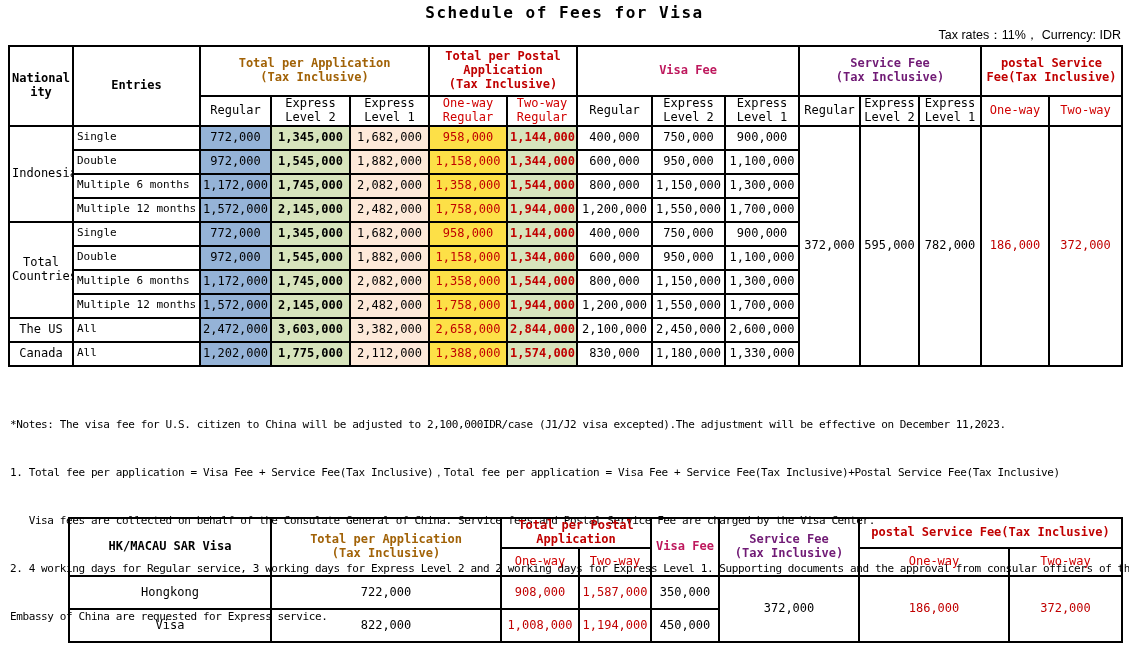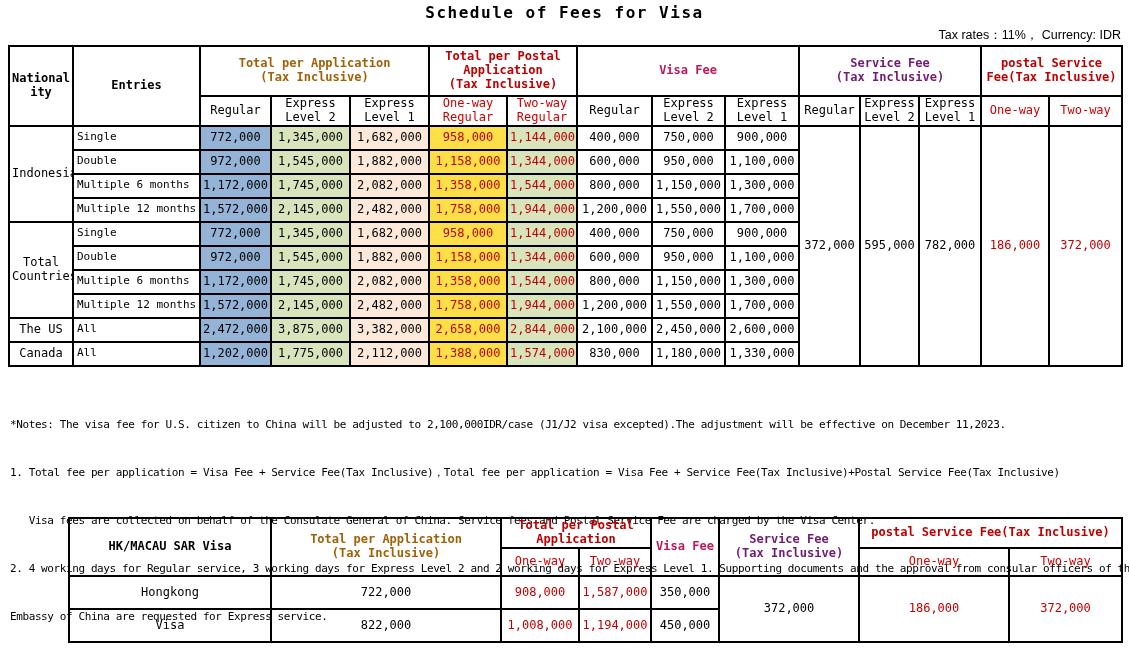--- a/index.html
+++ b/index.html
@@ -26,21 +26,21 @@
   .hdr{font-weight:bold;}
   .brk{word-break:break-all;font-size:12px;}
   .group{font-weight:bold;font-size:12px;letter-spacing:0;}
   .g-green{color:#a16207;}
   .g-red{color:#C00000;}
   .g-blue{color:#701a75;}
   .g-purple{color:#be185d;}
   .sub-red{color:#D00000;}
   .v-red{color:#C00000;}
   .bg-blue{background:#95B3D7;}
-  .bg-green{background:#D7E4BC;}
+  .bg-green{background:#D7E4BC;font-weight:bold;}
   .bg-peach{background:#FDE9D9;}
   .bg-lblue{background:#fde047;}
   .left{text-align:left;padding-left:3px;}
   .entries{font-size:11px;white-space:nowrap;}
   #main-table thead tr.r1{height:50px;}
   #main-table thead tr.r2{height:16px;}
   #main-table tbody tr{height:24px;}
   #hk-table thead tr.r1{height:30px;}
   #hk-table thead tr.r2{height:28px;}
   #hk-table tbody tr{height:33px;}
@@ -206,21 +206,21 @@
       <td class="bg-lblue v-red">1,758,000</td>
       <td class="bg-green v-red">1,944,000</td>
       <td>1,200,000</td>
       <td>1,550,000</td>
       <td>1,700,000</td>
     </tr>
     <tr>
       <td>The US</td>
       <td class="left entries">All</td>
       <td class="bg-blue">2,472,000</td>
-      <td class="bg-green">3,875,000</td>
+      <td class="bg-green">3,603,000</td>
       <td class="bg-peach">3,382,000</td>
       <td class="bg-lblue v-red">2,658,000</td>
       <td class="bg-green v-red">2,844,000</td>
       <td>2,100,000</td>
       <td>2,450,000</td>
       <td>2,600,000</td>
     </tr>
     <tr>
       <td>Canada</td>
       <td class="left entries">All</td>

